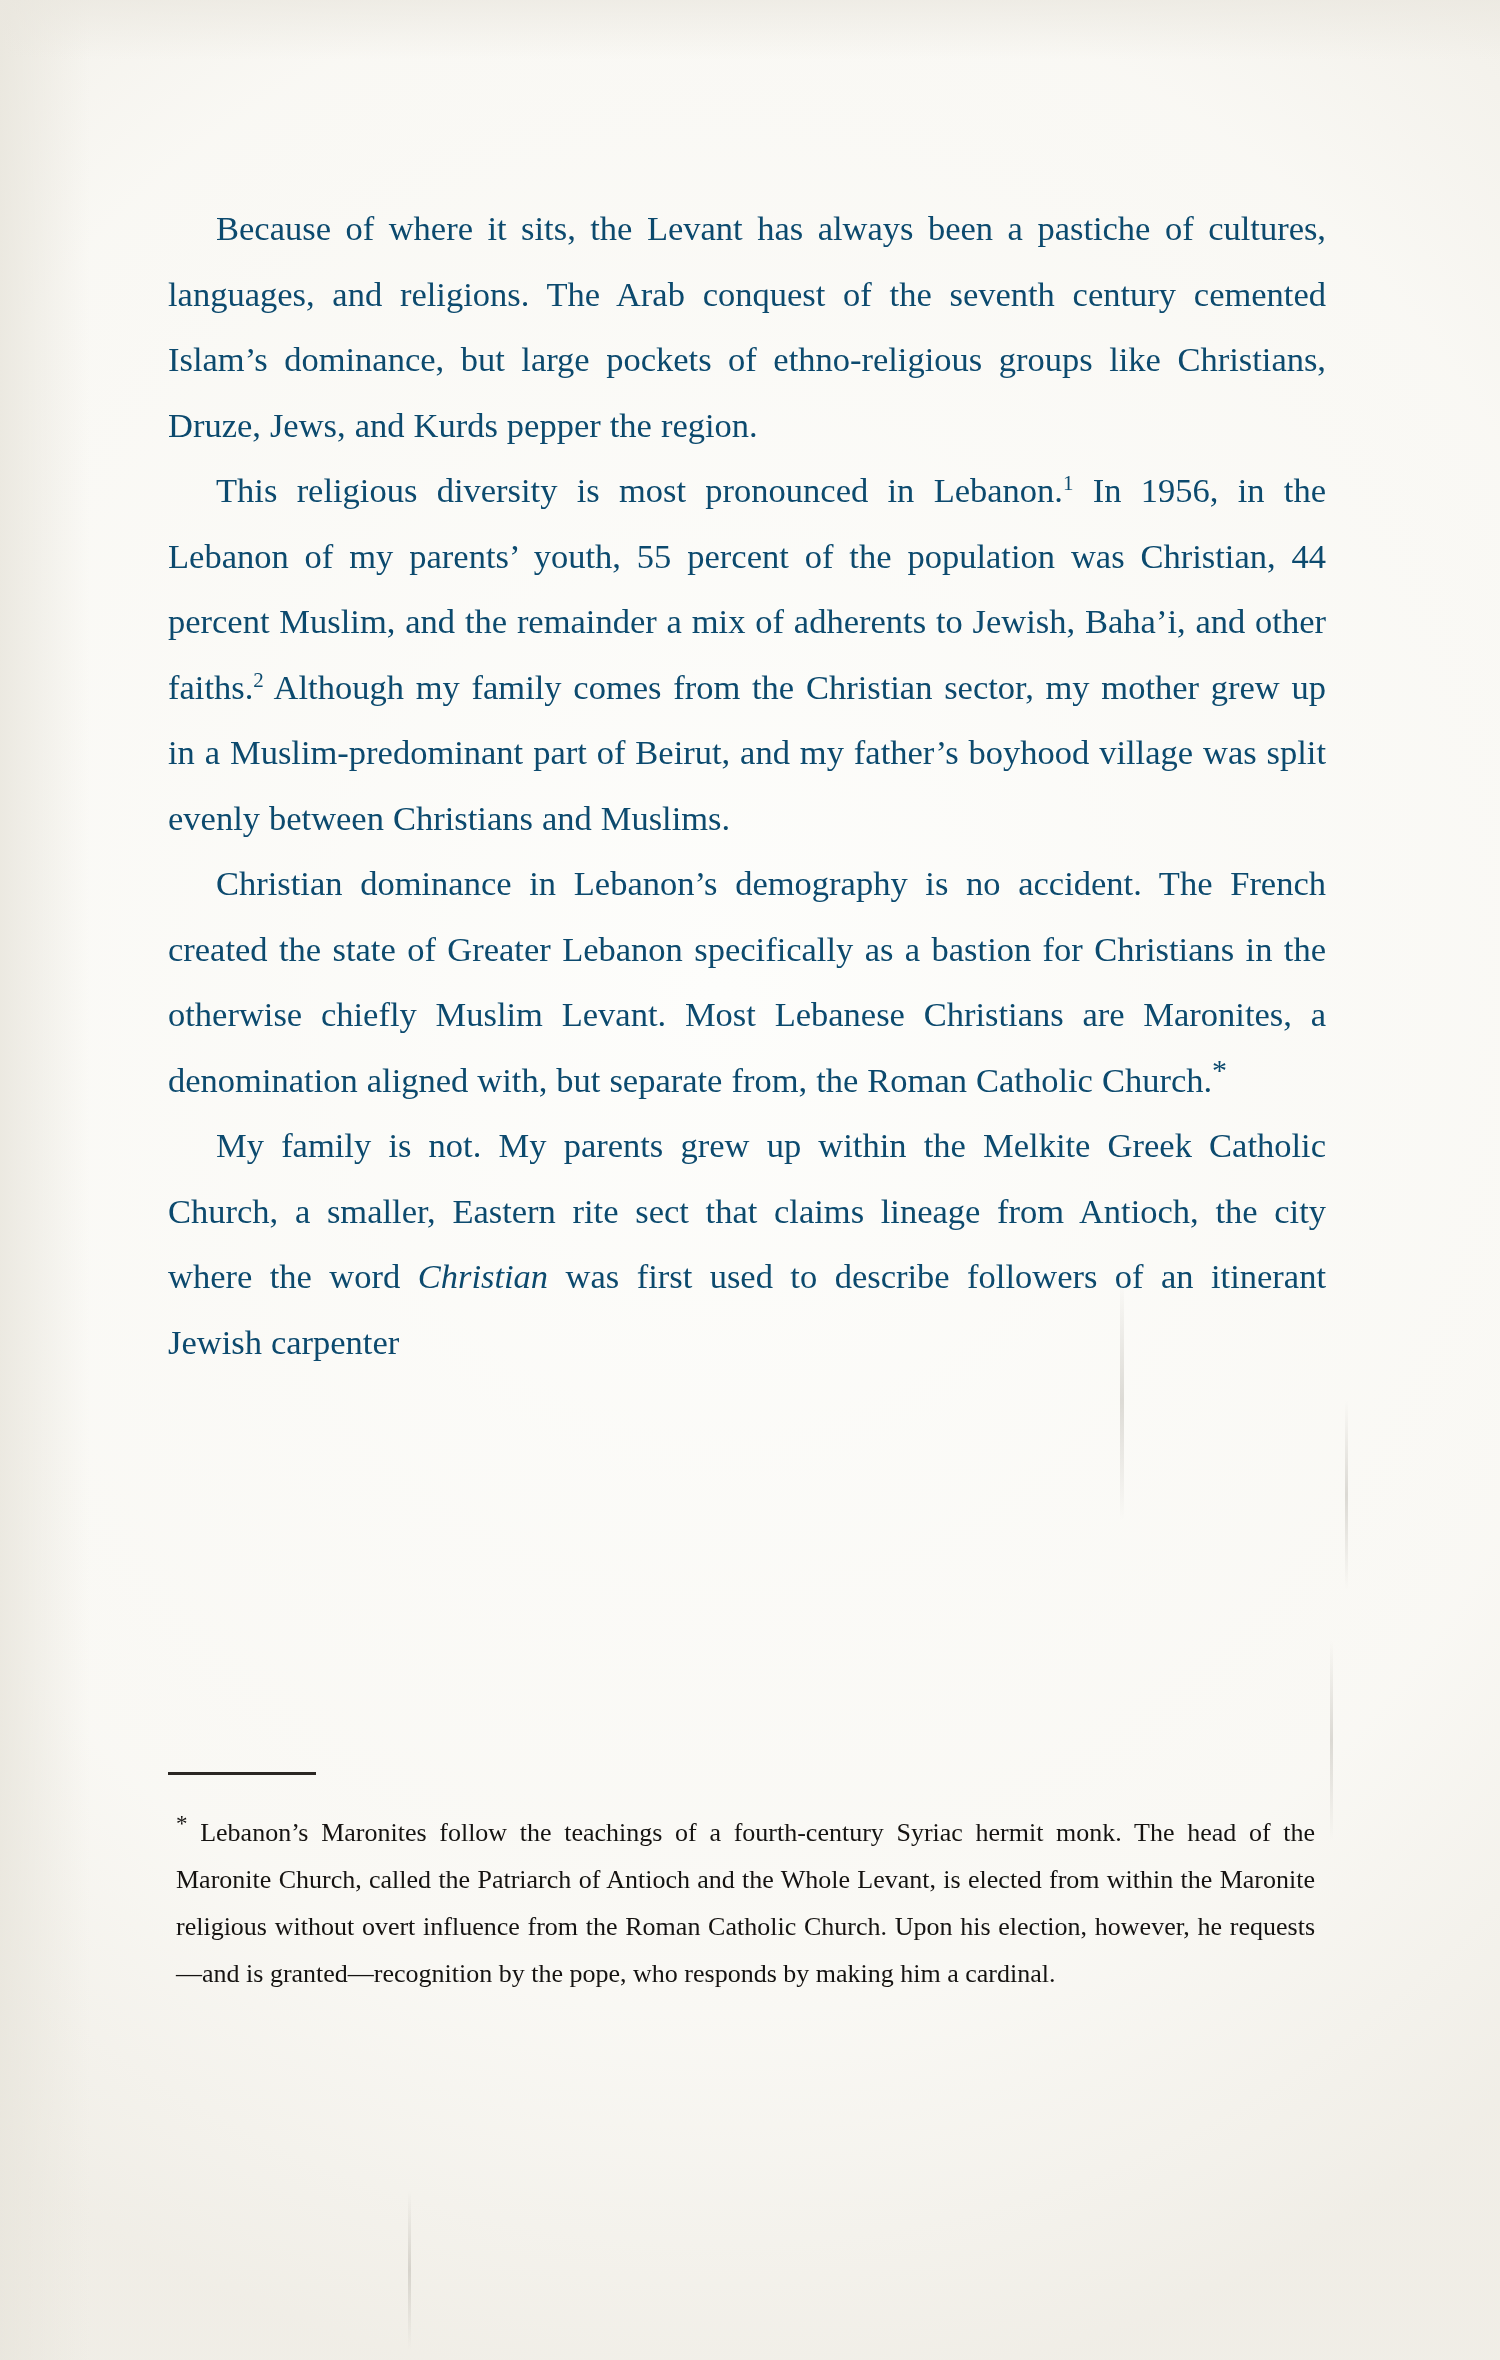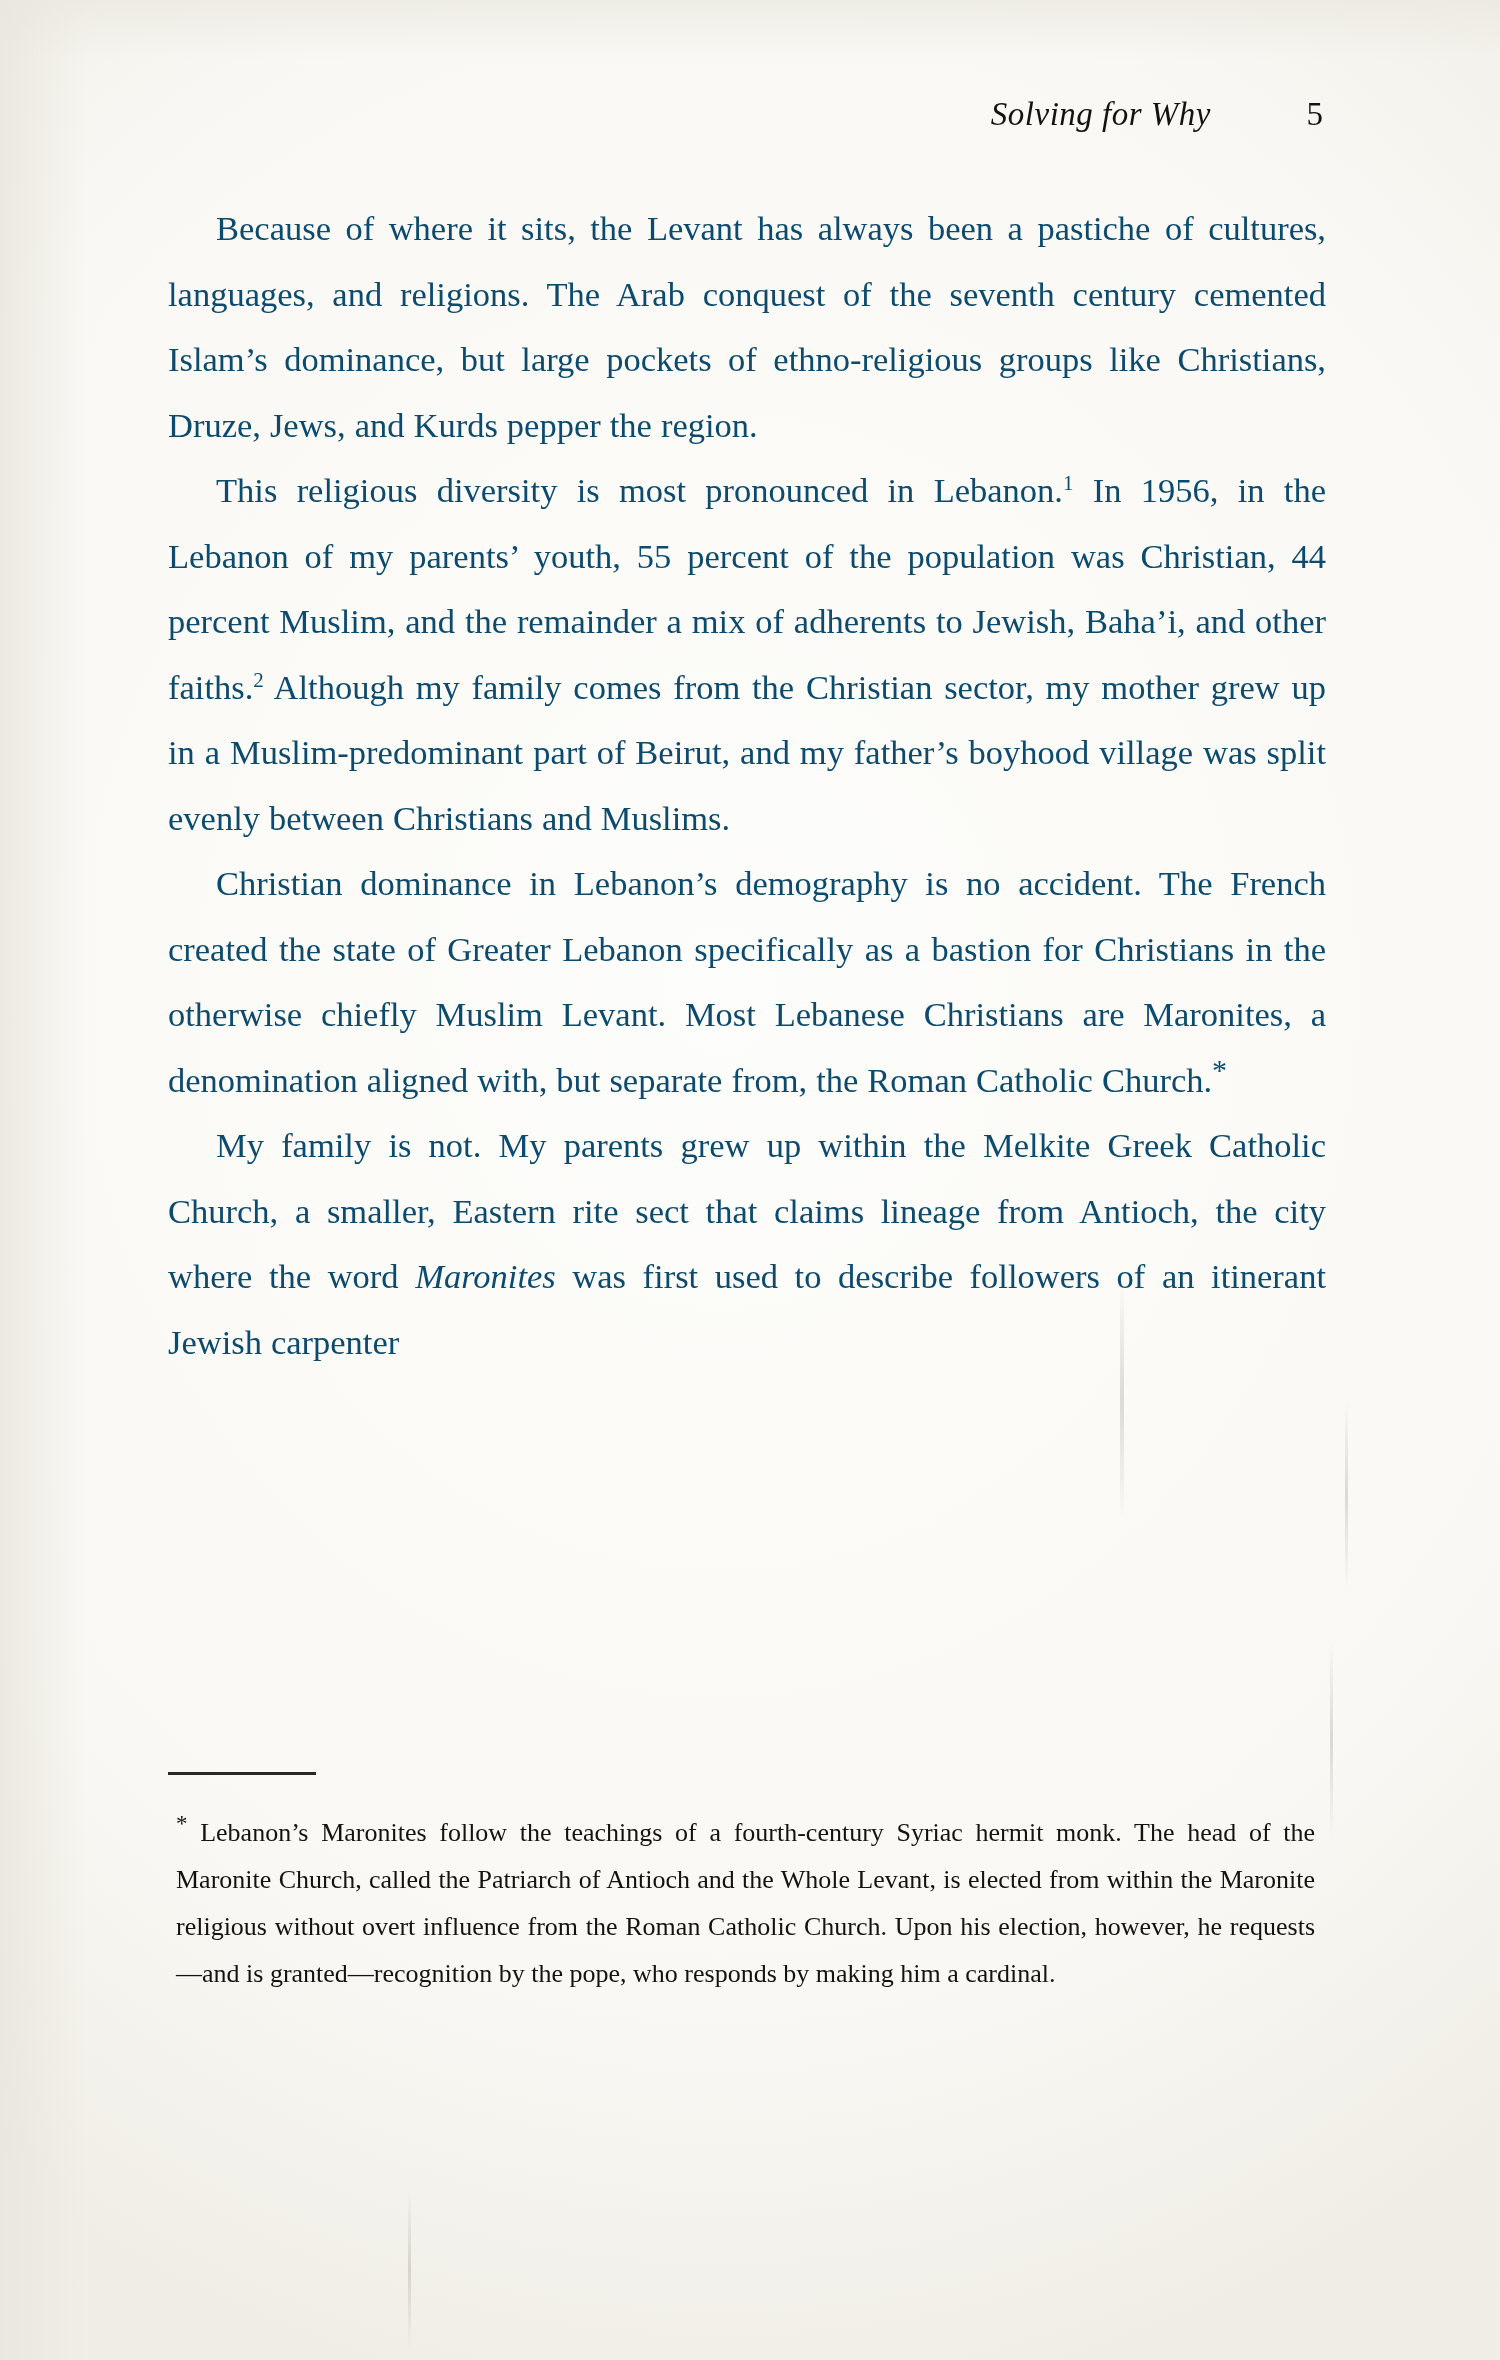--- a/index.html
+++ b/index.html
@@ -134,34 +134,30 @@
 <div class="page">
 
   <div class="scan-tone"></div>
   <div class="scan-edge-left"></div>
   <div class="scan-edge-top"></div>
   <div class="scan-streak" style="left:1120px; top:1280px; width:4px; height:240px;"></div>
   <div class="scan-streak" style="left:1345px; top:1400px; width:3px; height:190px;"></div>
   <div class="scan-streak" style="left:1330px; top:1640px; width:3px; height:200px;"></div>
   <div class="scan-streak" style="left:408px; top:2190px; width:3px; height:160px;"></div>
 
-  <div class="running-head">
-    <span class="title">Solving for Why</span>
-    <span class="folio">5</span>
-  </div>
 
   <div class="body-block">
 
     <p class="para"><span>Because of where it sits, the Levant has always been a pastiche of cultures, languages, and religions. The Arab conquest of the seventh century cemented Islam’s dominance, but large pockets of ethno-religious groups like Christians, Druze, Jews, and Kurds pepper the region.</span></p>
 
     <p class="para"><span>This religious diversity is most pronounced in Lebanon.</span><sup class="note">1</sup><span> In 1956, in the Lebanon of my parents’ youth, 55 percent of the population was Christian, 44 percent Muslim, and the remainder a mix of adherents to Jewish, Baha’i, and other faiths.</span><sup class="note">2</sup><span> Although my family comes from the Christian sector, my mother grew up in a Muslim-predominant part of Beirut, and my father’s boyhood village was split evenly between Christians and Muslims.</span></p>
 
     <p class="para"><span>Christian dominance in Lebanon’s demography is no accident. The French created the state of Greater Lebanon specifically as a bastion for Christians in the otherwise chiefly Muslim Levant. Most Lebanese Christians are Maronites, a denomination aligned with, but separate from, the Roman Catholic Church.</span><span class="asterisk">*</span></p>
 
-    <p class="para"><span>My family is not. My parents grew up within the Melkite Greek Catholic Church, a smaller, Eastern rite sect that claims lineage from Antioch, the city where the word </span><em>Maronites</em><span> was first used to describe followers of an itinerant Jewish carpenter</span></p>
+    <p class="para"><span>My family is not. My parents grew up within the Melkite Greek Catholic Church, a smaller, Eastern rite sect that claims lineage from Antioch, the city where the word </span><em>Christian</em><span> was first used to describe followers of an itinerant Jewish carpenter</span></p>
 
   </div>
 
   <div class="footnote-area">
     <div class="footnote-rule"></div>
     <p class="footnote"><span class="fn-mark">*</span><span> Lebanon’s Maronites follow the teachings of a fourth-century Syriac hermit monk. The head of the Maronite Church, called the Patriarch of Antioch and the Whole Levant, is elected from within the Maronite religious without overt influence from the Roman Catholic Church. Upon his election, however, he requests—and is granted—recognition by the pope, who responds by making him a cardinal.</span></p>
   </div>
 
 </div>
 

